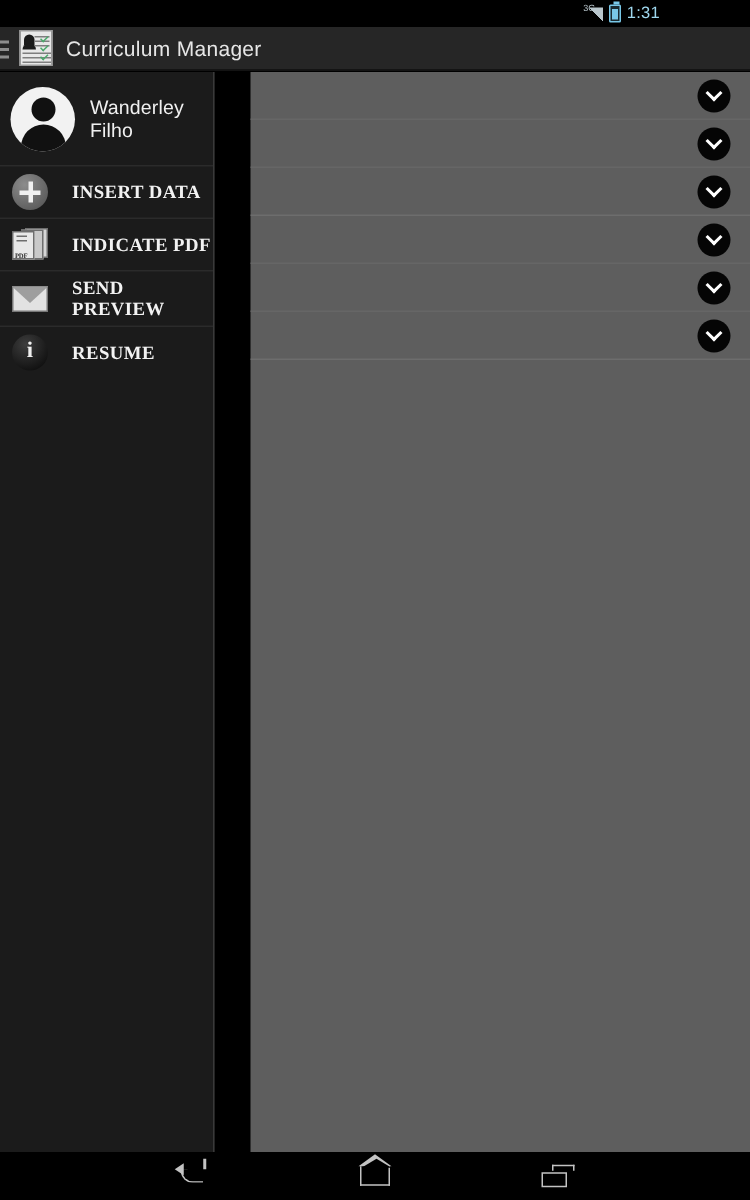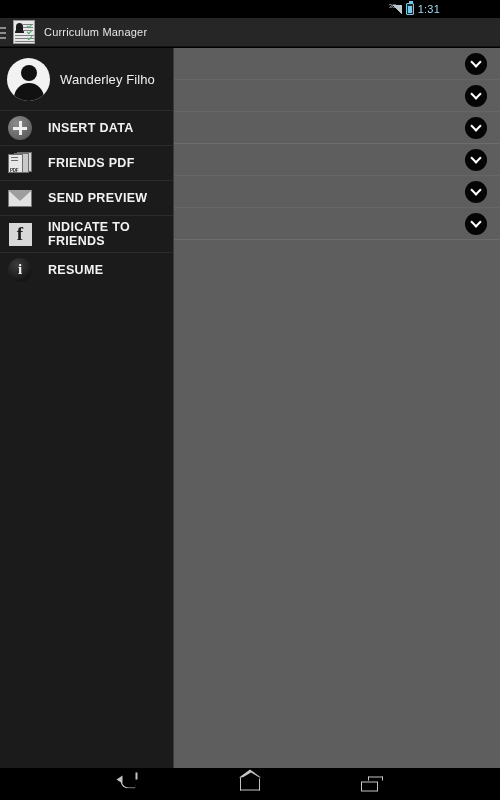--- a/index.html
+++ b/index.html
@@ -85,21 +85,21 @@
   #app-icon .chk {
     position:absolute; width:5px; height:3px;
     border-left:1.5px solid #4aa86a; border-bottom:1.5px solid #4aa86a;
     transform:rotate(-45deg);
   }
   #app-icon .chk.c1{ right:2px; top:3px; }
   #app-icon .chk.c2{ right:2px; top:9px; }
   #app-icon .chk.c3{ right:2px; top:15px; }
 
   #app-title {
-    color:#e6e6e6; font-size:11px; margin-left:9px; letter-spacing:.2px;
+    color:#e6e6e6; font-size:14px; margin-left:9px; letter-spacing:.2px;
   }
 
   
   #content {
     position:absolute; left:167px; top:48px;
     width:333px; height:720px; background:#5e5e5e;
   }
   .content-row {
     position:relative; width:100%; height:32px;
     border-bottom:1px solid #666666;
@@ -111,21 +111,21 @@
     display:flex; align-items:center; justify-content:center;
   }
   .expander .chev {
     width:8px; height:8px; margin-top:-3px;
     border-right:2.4px solid #ffffff; border-bottom:2.4px solid #ffffff;
     transform:rotate(45deg);
   }
 
   
   #drawer {
-    position:absolute; left:0; top:48px; width:174px; height:720px;
+    position:absolute; left:0; top:48px; width:143px; height:720px;
     background:#1b1b1b; border-right:1px solid #3a3a3a;
   }
   #profile {
     display:flex; align-items:center; height:62px; padding-left:7px;
   }
   #avatar {
     position:relative; width:43px; height:43px; border-radius:50%;
     background:#f2f2f2; overflow:hidden; flex:0 0 auto;
   }
   #avatar .a-head {
@@ -135,21 +135,21 @@
   #avatar .a-body {
     position:absolute; left:50%; top:25px; transform:translateX(-50%);
     width:30px; height:22px; border-radius:15px 15px 0 0; background:#111;
   }
   #profile-name {
     color:#f0f0f0; font-size:13px; margin-left:10px; letter-spacing:.1px;
   }
 
   .menu-item {
     display:flex; align-items:center; min-height:32px;
-    padding:4px 0 4px 7px; border-top:1px solid #2b2b2b;
+    padding:4px 0 4px 7px; border-top:1px solid #2b2b2b;font-family:Liberation Serif, serif;
   }
   .mi-icon {
     width:26px; height:26px; flex:0 0 auto;
     display:flex; align-items:center; justify-content:center;
     position:relative;
   }
   .mi-label {
     color:#f2f2f2; font-size:12.5px; font-weight:bold;
     margin-left:15px; line-height:14px; letter-spacing:.3px;
   }
@@ -366,36 +366,30 @@
       <span class="mi-icon">
         <span class="ic-pdf">
           <span class="sheet s-back"></span>
           <span class="sheet s-mid"></span>
           <span class="sheet s-front"></span>
           <span class="p-ln l1"></span>
             <span class="p-ln l2"></span>
           <span class="p-txt">PDF</span>
         </span>
       </span>
-      <span class="mi-label">FRIENDS PDF</span>
+      <span class="mi-label">INDICATE PDF</span>
     </div>
 
     <div class="menu-item">
       <span class="mi-icon">
         <span class="ic-mail"></span>
       </span>
       <span class="mi-label">SEND PREVIEW</span>
     </div>
 
-    <div class="menu-item">
-      <span class="mi-icon">
-        <span class="ic-fb"></span>
-      </span>
-      <span class="mi-label">INDICATE TO FRIENDS</span>
-    </div>
 
     <div class="menu-item">
       <span class="mi-icon">
         <span class="ic-info"></span>
       </span>
       <span class="mi-label">RESUME</span>
     </div>
 
   </div>
 

